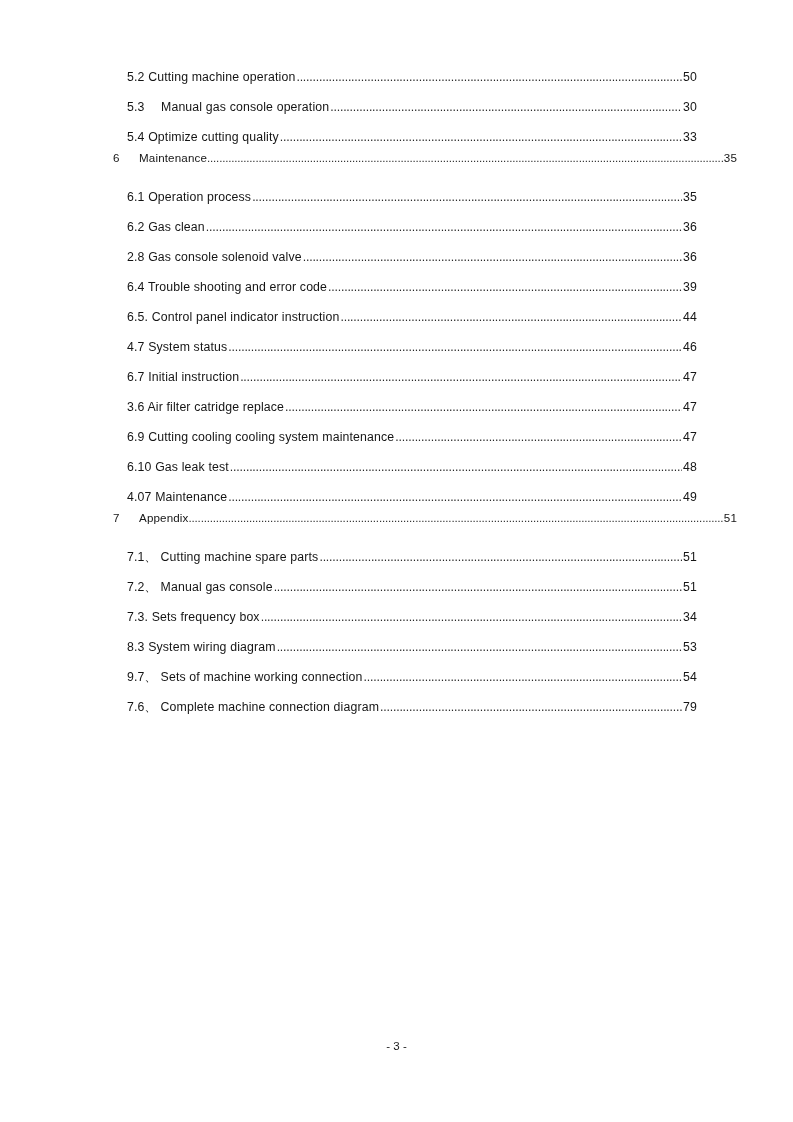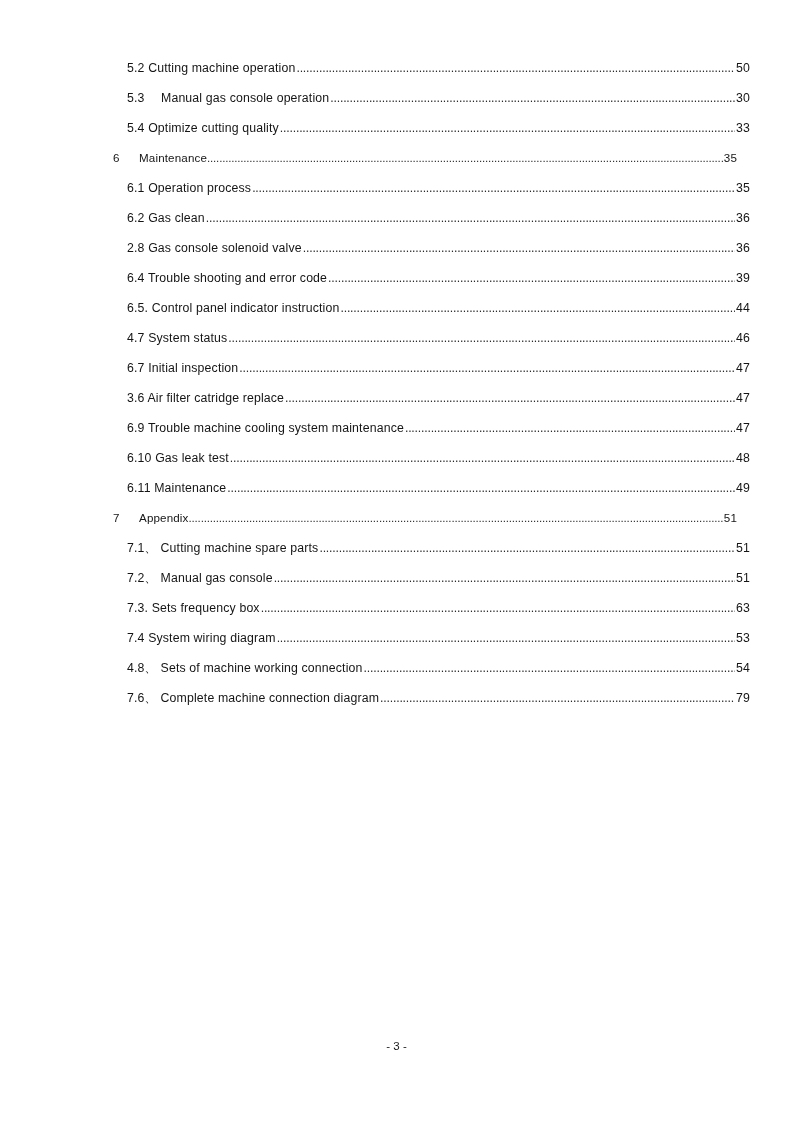--- a/index.html
+++ b/index.html
@@ -32,21 +32,22 @@
     align-items: baseline;
     font-size: 12.3px;
     line-height: 1;
     height: 30px;
     color: #151515;
     letter-spacing: 0.15px;
   }
   
   .lvl2 {
     padding-left: 127px;
-    padding-right: 43px;
+    padding-right: 96px;
+    align-items: center;
   }
   .lvl2 .num-title {
     white-space: nowrap;
   }
   .lvl2 .leader {
     flex: 1 1 auto;
     overflow: hidden;
     white-space: nowrap;
     font-size: 12.3px;
     color: #2a2a2a;
@@ -148,41 +149,41 @@
         <span class="num-title"><span>6.5.</span> <span>Control panel indicator instruction</span></span>
         <span class="leader"> ................................................................................................................................................................................................................................................................................................................................................................................................................</span>
         <span class="pg">44</span>
       </div>
       <div class="toc-entry lvl2">
         <span class="num-title"><span>4.7</span> <span>System status</span></span>
         <span class="leader"> ................................................................................................................................................................................................................................................................................................................................................................................................................</span>
         <span class="pg">46</span>
       </div>
       <div class="toc-entry lvl2">
-        <span class="num-title"><span>6.7</span> <span>Initial inspection</span></span>
+        <span class="num-title"><span>6.7</span> <span>Initial instruction</span></span>
         <span class="leader"> ................................................................................................................................................................................................................................................................................................................................................................................................................</span>
         <span class="pg">47</span>
       </div>
       <div class="toc-entry lvl2">
         <span class="num-title"><span>3.6</span> <span>Air filter catridge replace</span></span>
         <span class="leader"> ................................................................................................................................................................................................................................................................................................................................................................................................................</span>
         <span class="pg">47</span>
       </div>
       <div class="toc-entry lvl2">
-        <span class="num-title"><span>6.9</span> <span>Trouble machine cooling system maintenance</span></span>
+        <span class="num-title"><span>6.9</span> <span>Cutting cooling cooling system maintenance</span></span>
         <span class="leader"> ................................................................................................................................................................................................................................................................................................................................................................................................................</span>
         <span class="pg">47</span>
       </div>
       <div class="toc-entry lvl2">
         <span class="num-title"><span>6.10</span> <span>Gas leak test</span></span>
         <span class="leader"> ................................................................................................................................................................................................................................................................................................................................................................................................................</span>
         <span class="pg">48</span>
       </div>
       <div class="toc-entry lvl2">
-        <span class="num-title"><span>6.11</span> <span>Maintenance</span></span>
+        <span class="num-title"><span>4.07</span> <span>Maintenance</span></span>
         <span class="leader"> ................................................................................................................................................................................................................................................................................................................................................................................................................</span>
         <span class="pg">49</span>
       </div>
       <div class="toc-entry lvl1">
         <span class="num">7</span>
         <span class="title">Appendix</span>
         <span class="leader">................................................................................................................................................................................................................................................................................................................................................................................................................</span>
         <span class="pg">51</span>
       </div>
       <div class="toc-entry lvl2">
@@ -191,29 +192,29 @@
         <span class="pg">51</span>
       </div>
       <div class="toc-entry lvl2">
         <span class="num-title"><span>7.2、</span> <span>Manual gas console</span></span>
         <span class="leader"> ................................................................................................................................................................................................................................................................................................................................................................................................................</span>
         <span class="pg">51</span>
       </div>
       <div class="toc-entry lvl2">
         <span class="num-title"><span>7.3.</span> <span>Sets frequency box</span></span>
         <span class="leader"> ................................................................................................................................................................................................................................................................................................................................................................................................................</span>
-        <span class="pg">63</span>
-      </div>
-      <div class="toc-entry lvl2">
-        <span class="num-title"><span>7.4</span> <span>System wiring diagram</span></span>
+        <span class="pg">34</span>
+      </div>
+      <div class="toc-entry lvl2">
+        <span class="num-title"><span>8.3</span> <span>System wiring diagram</span></span>
         <span class="leader"> ................................................................................................................................................................................................................................................................................................................................................................................................................</span>
         <span class="pg">53</span>
       </div>
       <div class="toc-entry lvl2">
-        <span class="num-title"><span>4.8、</span> <span>Sets of machine working connection</span></span>
+        <span class="num-title"><span>9.7、</span> <span>Sets of machine working connection</span></span>
         <span class="leader"> ................................................................................................................................................................................................................................................................................................................................................................................................................</span>
         <span class="pg">54</span>
       </div>
       <div class="toc-entry lvl2">
         <span class="num-title"><span>7.6、</span> <span>Complete machine connection diagram</span></span>
         <span class="leader"> ................................................................................................................................................................................................................................................................................................................................................................................................................</span>
         <span class="pg">79</span>
       </div>
     </div>
   <div class="footer">- 3 -</div>

